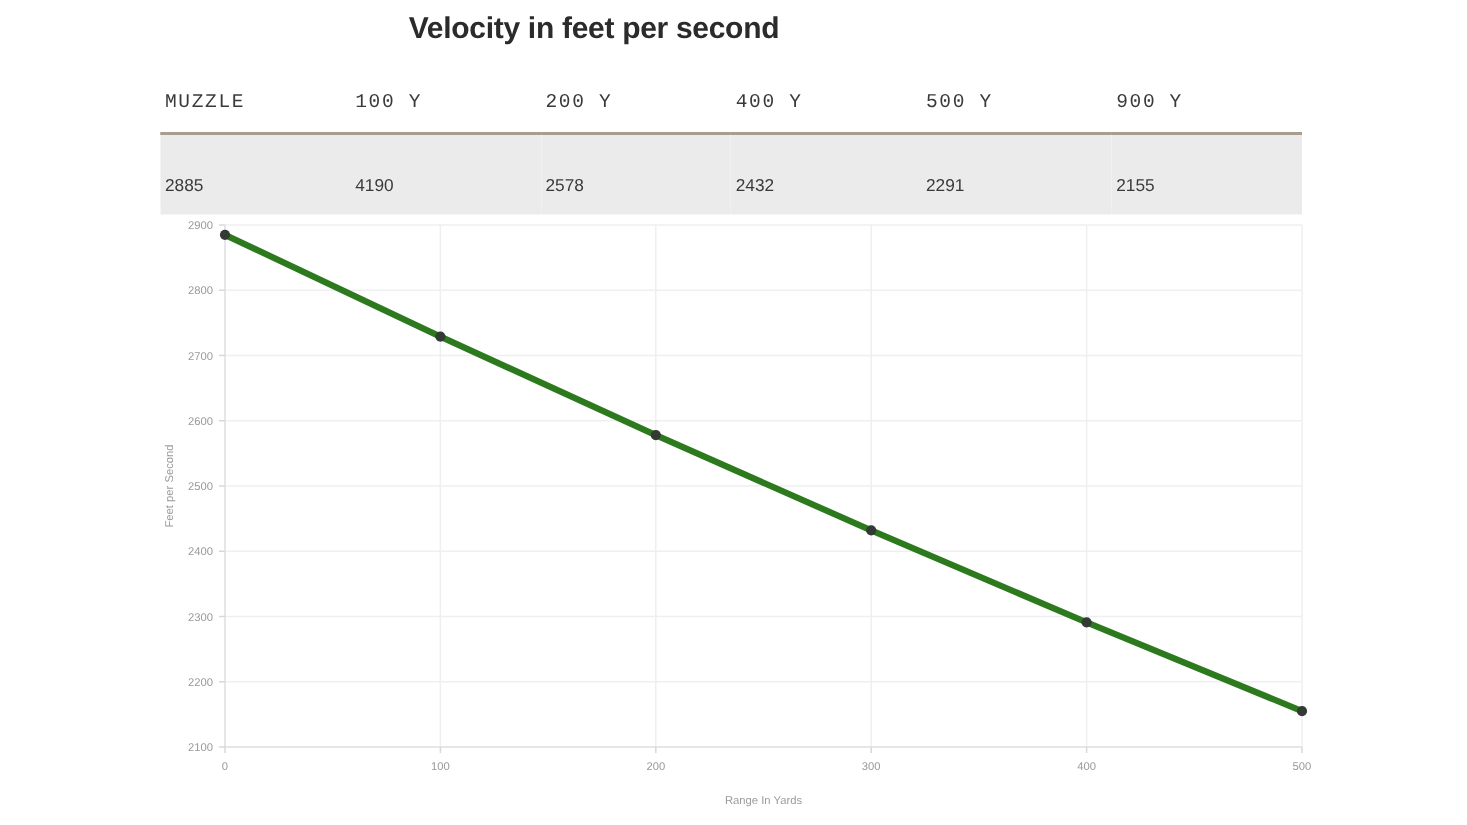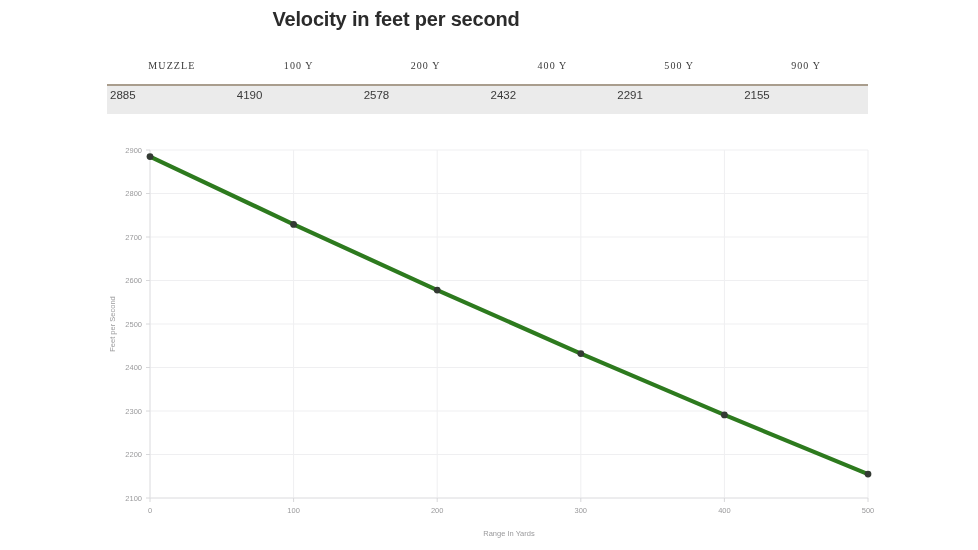--- a/index.html
+++ b/index.html
@@ -35,35 +35,35 @@
     left: 107px;
     top: 60px;
     width: 761px;
   }
   table.vel-table {
     width: 100%;
     border-collapse: collapse;
     table-layout: fixed;
   }
   table.vel-table th {
-    text-align: center;
+    text-align: left;
     font-weight: normal;
-    font-size: 10px;
+    font-size: 13px;
     letter-spacing: 1.1px;
     color: #3a3a3a;
     padding: 0 0 13px 3px;
     border-bottom: 2px solid #a99d8d;
-    font-family: Liberation Serif, serif;
+    font-family: Liberation Mono, monospace;
   }
   table.vel-table td {
     text-align: left;
     font-size: 11.5px;
     color: #3a3a3a;
     background: #ebebeb;
-    padding: 3px 0 13px 3px;
+    padding: 28px 0 13px 3px;
     font-family: "Liberation Sans", sans-serif;
   }
 
   
   .plot-area {
     position: absolute;
     left: 0;
     top: 128px;
     width: 978px;
     height: 410px;

